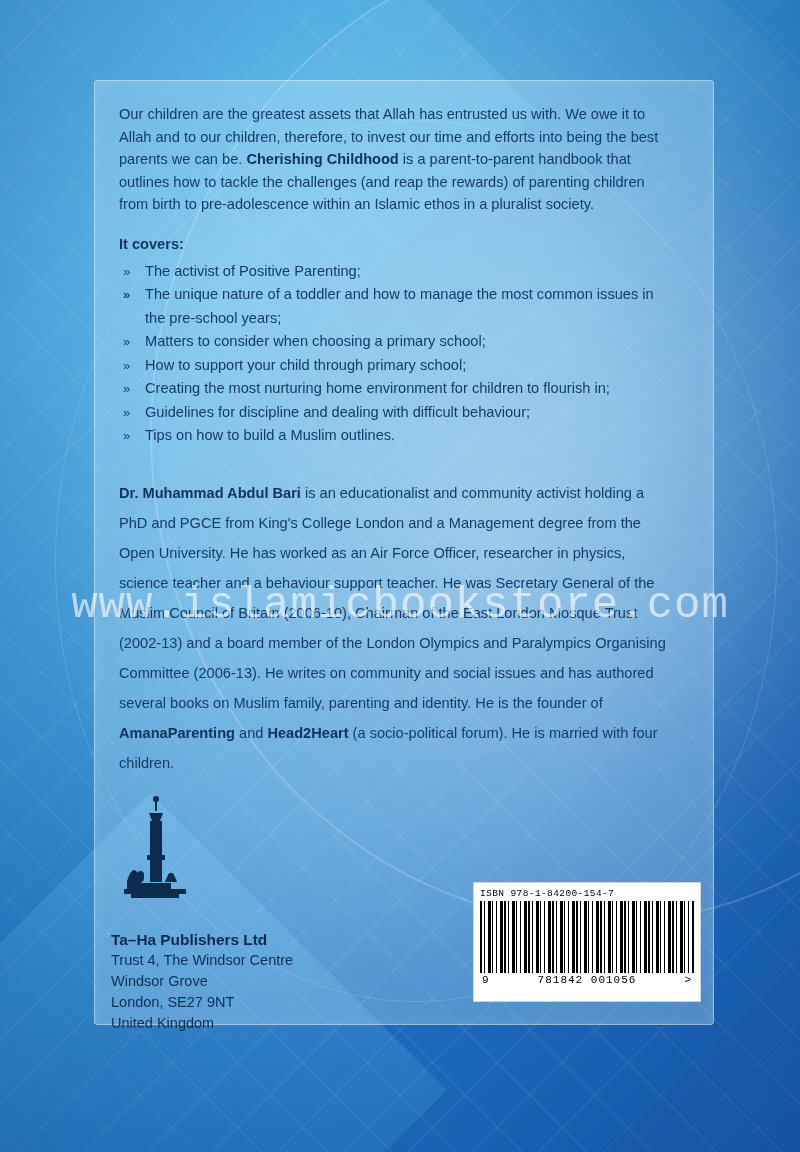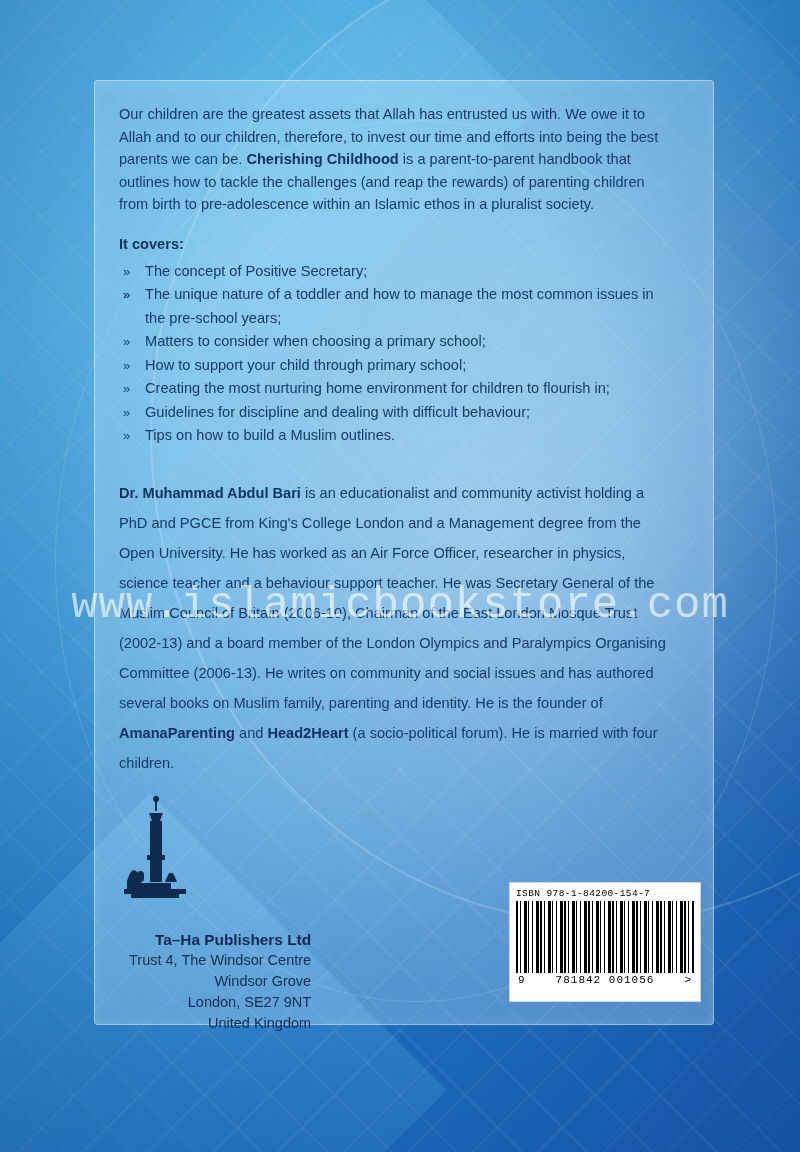--- a/index.html
+++ b/index.html
@@ -143,39 +143,38 @@
   
   .pub-logo {
     position: absolute;
     left: 24px;
     top: 714px;
     width: 78px;
     height: 112px;
   }
   .pub-address {
     position: absolute;
-    left: 34px;
+    left: 16px;
     top: 848px;
     font-size: 14.5px;
     line-height: 21px;
     color: #0f2f57;
-    text-align: right;
   }
   .pub-address .pub-name {
     font-weight: bold;
     font-size: 15.4px;
     color: #0c2a50;
   }
 
   
   .barcode-box {
     position: absolute;
     right: 12px;
     bottom: 22px;
-    width: 192px;
+    width: 228px;
     height: 120px;
     background: #ffffff;
     border: 1px solid #cfd6dd;
     box-sizing: border-box;
     padding: 5px 6px 3px 6px;
   }
   .isbn-text {
     font-family: "Liberation Mono", monospace;
     font-size: 9.5px;
     color: #000;
@@ -228,21 +227,21 @@
   <div class="bg-arc3"></div>
   <div class="bg-vign"></div>
 
   <div class="panel">
 
     <p class="blurb"><span>Our children are the greatest assets that Allah has entrusted us with. We owe it to Allah and to our children, therefore, to invest our time and efforts into being the best parents we can be. </span><b>Cherishing Childhood</b><span> is a parent-to-parent handbook that outlines how to tackle the challenges (and reap the rewards) of parenting children from birth to pre-adolescence within an Islamic ethos in a pluralist society.</span></p>
 
     <p class="covers-title">It covers:</p>
 
     <ul class="covers">
-      <li><span class="chev">»</span><span>The concept of Positive Secretary;</span></li>
+      <li><span class="chev">»</span><span>The activist of Positive Parenting;</span></li>
       <li><span class="chev">»</span></li>
       <li><span class="chev">»</span><span>The unique nature of a toddler and how to manage the most common issues in the pre-school years;</span></li>
       <li><span class="chev">»</span><span>Matters to consider when choosing a primary school;</span></li>
       <li><span class="chev">»</span><span>How to support your child through primary school;</span></li>
       <li><span class="chev">»</span><span>Creating the most nurturing home environment for children to flourish in;</span></li>
       <li><span class="chev">»</span><span>Guidelines for discipline and dealing with difficult behaviour;</span></li>
       <li><span class="chev">»</span><span>Tips on how to build a Muslim outlines.</span></li>
     </ul>
 
     <p class="bio"><b>Dr. Muhammad Abdul Bari</b><span> is an educationalist and community activist holding a PhD and PGCE from King's College London and a Management degree from the Open University. He has worked as an Air Force Officer, researcher in physics, science teacher and a behaviour support teacher. He was Secretary General of the Muslim Council of Britain (2006-10), Chairman of the East London Mosque Trust (2002-13) and a board member of the London Olympics and Paralympics Organising Committee (2006-13). He writes on community and social issues and has authored several books on Muslim family, parenting and identity. He is the founder of </span><b>AmanaParenting</b><span> and </span><b>Head2Heart</b><span> (a socio-political forum). He is married with four children.</span></p>

